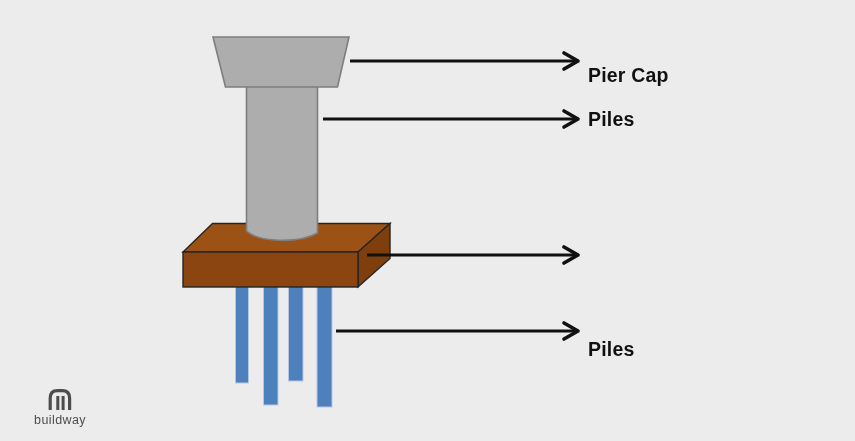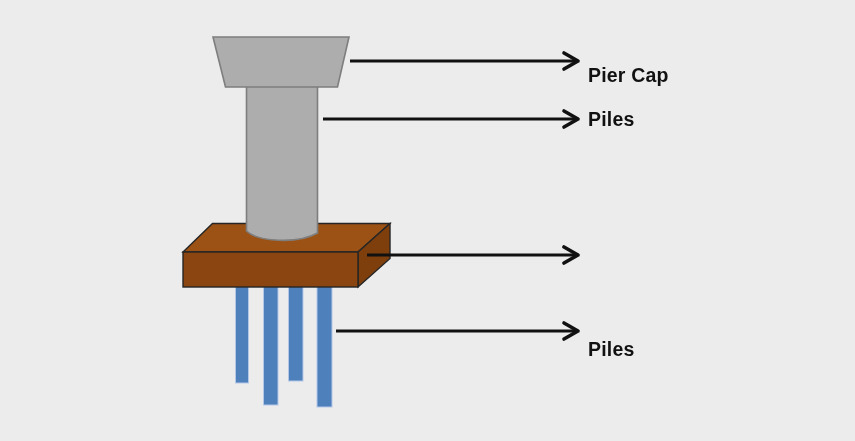--- a/index.html
+++ b/index.html
@@ -103,14 +103,22 @@
     <g>
       <path class="arrow-line" d="M336,331 H575"></path>
       <polyline class="arrow-head" points="564,323 578,331 564,339"></polyline>
     </g>
   </svg>
 
   <div class="callout-label label-pier-cap">Pier Cap</div>
   <div class="callout-label label-pier">Piles</div>
   <div class="callout-label label-piles">Piles</div>
 
+  <div class="brand">
+    <svg class="brand-icon-svg" width="24" height="24" viewBox="0 0 24 24">
+      <path class="logo-stroke" d="M2.2,22 L2.2,10 Q2.2,2.6 9.5,2.6 L14.2,2.6 Q21.6,2.6 21.6,10 L21.6,22"></path>
+      <rect class="logo-fill" x="8.3" y="8" width="3" height="14"></rect>
+      <rect class="logo-fill" x="13.6" y="8" width="3" height="14"></rect>
+    </svg>
+    <div class="brand-name">buildway</div>
+  </div>
 
 </div>
 
 </body></html>

